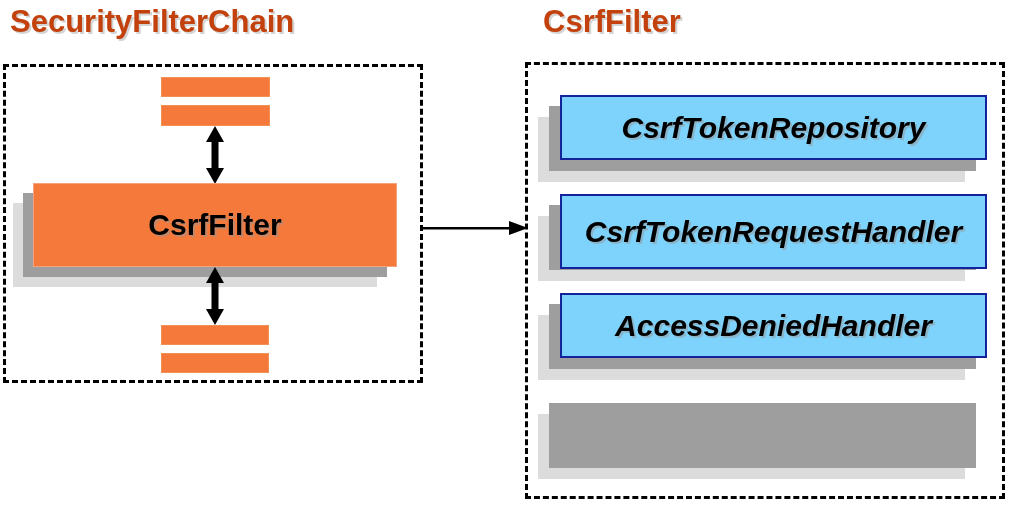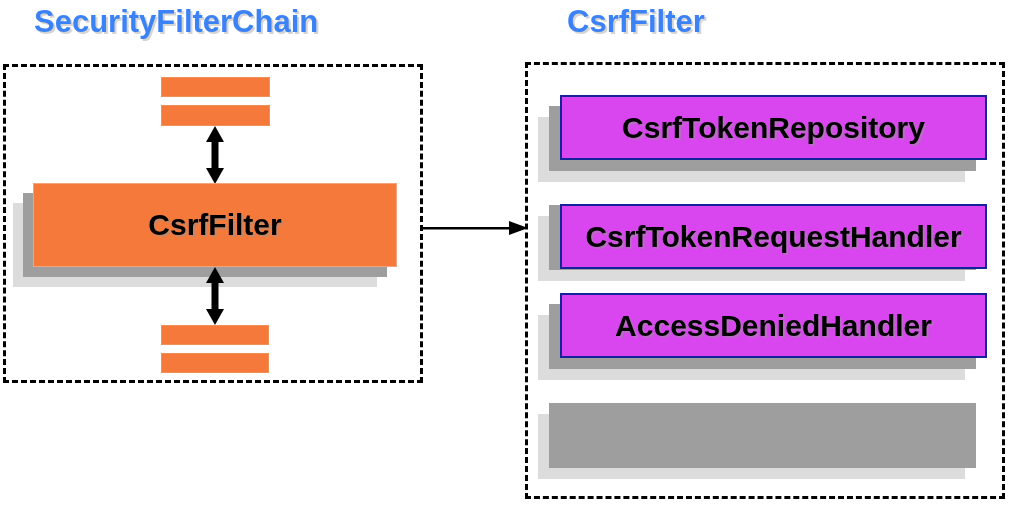--- a/index.html
+++ b/index.html
@@ -11,24 +11,23 @@
     width: 1010px;
     height: 505px;
     background: #ffffff;
     overflow: hidden;
   }
 
   .diagram-title {
     position: absolute;
     font-size: 31px;
     font-weight: bold;
-    color: #3b82f6;
+    color: #c2410c;
     text-shadow: 2px 2px 0 rgba(160,160,160,0.45);
     white-space: nowrap;
-    margin-left: 24px;
   }
 
   .dashed-container {
     position: absolute;
     border: 3px dashed #000000;
     background: transparent;
   }
 
   .orange { background: #F4793B; }
 
@@ -48,22 +47,23 @@
     font-size: 30px;
     font-weight: bold;
     color: #000000;
     text-shadow: 2px 2px 0 rgba(150,150,150,0.5);
     white-space: nowrap;
   }
 
   .orange-box { border: 1px solid #F5A37C; }
 
   .blue-box {
-    background: #d946ef;
+    background: #7dd3fc;
     border: 2px solid #14239B;
+    font-style: italic;
   }
 
   .arrow { position: absolute; }
   .arrow svg { display: block; }
   .arrow polygon, .arrow rect { fill: #000000; }
 </style>
 </head>
 <body>
 
 <div class="canvas">
@@ -112,21 +112,21 @@
   <div class="dashed-container" style="left:525px; top:62px; width:480px; height:437px;"></div>
 
   <div class="shadow-light" style="left:538px; top:117px; width:427px; height:65px;"></div>
   <div class="shadow-dark" style="left:549px; top:106px; width:427px; height:65px;"></div>
   <div class="main-box blue-box" style="left:560px; top:95px; width:427px; height:65px;">
     <span>CsrfTokenRepository</span>
   </div>
 
   <div class="shadow-light" style="left:538px; top:216px; width:427px; height:65px;"></div>
   <div class="shadow-dark" style="left:549px; top:205px; width:427px; height:65px;"></div>
-  <div class="main-box blue-box" style="left:560px; top:204px; width:427px; height:65px;">
+  <div class="main-box blue-box" style="left:560px; top:194px; width:427px; height:75px;">
     <span>CsrfTokenRequestHandler</span>
   </div>
 
   <div class="shadow-light" style="left:538px; top:315px; width:427px; height:65px;"></div>
   <div class="shadow-dark" style="left:549px; top:304px; width:427px; height:65px;"></div>
   <div class="main-box blue-box" style="left:560px; top:293px; width:427px; height:65px;">
     <span>AccessDeniedHandler</span>
   </div>
 
   <div class="shadow-light" style="left:538px; top:414px; width:427px; height:65px;"></div>

